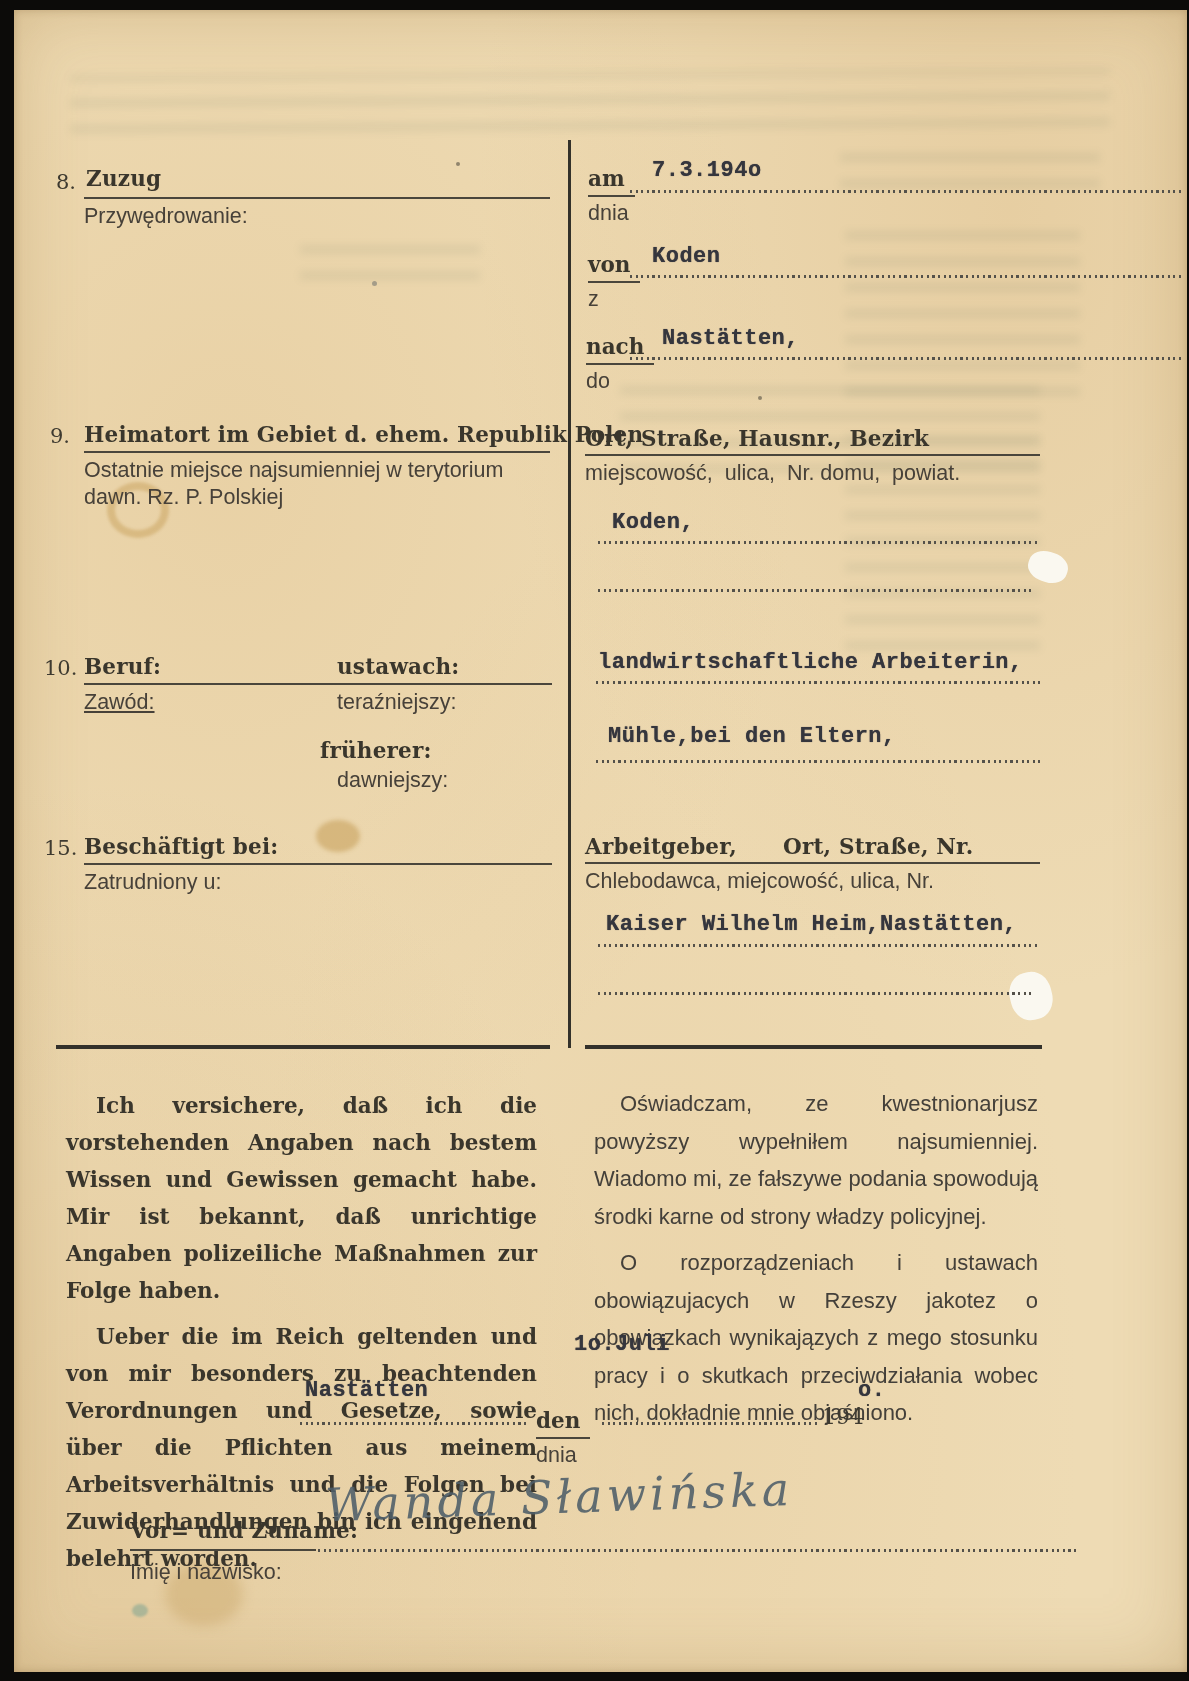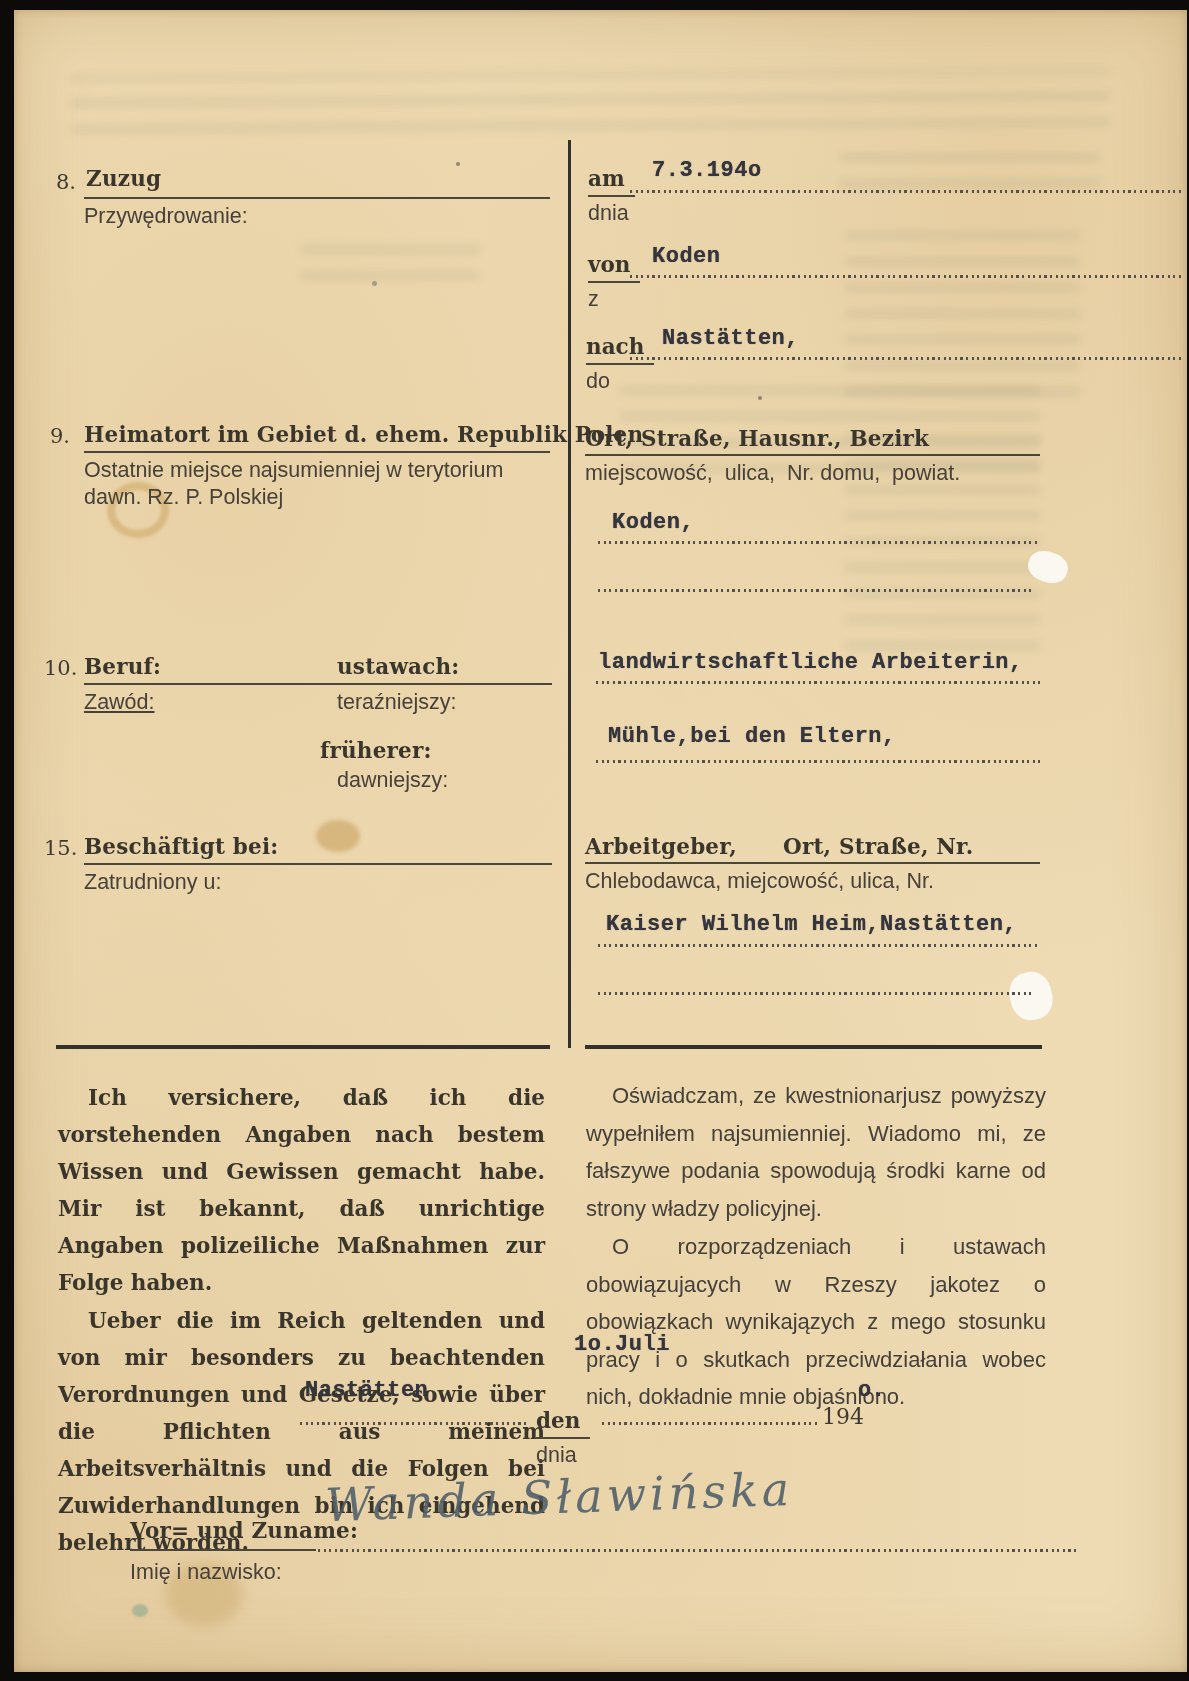--- a/index.html
+++ b/index.html
@@ -31,21 +31,21 @@
   .typed{position:absolute;font-family:"Liberation Mono",monospace;font-weight:700;
        font-size:22px;color:#35363d;letter-spacing:.5px;white-space:nowrap;
        text-shadow:0 0 .8px rgba(45,45,60,.85);}
   .frac{position:absolute;}
   .frac .de{display:inline-block;font-family:"DejaVu Serif",serif;font-weight:700;
        font-size:21.5px;color:#3a362c;border-bottom:2px solid #4a463c;
        padding:0 10px 4px 0;min-width:36px;}
   .frac .pl{display:block;font-family:"Liberation Sans",sans-serif;font-size:21.5px;
        color:#474139;margin-top:4px;}
   .para{position:absolute;}
-  .para p{margin:1px;text-align:justify;}
+  .para p{margin:9px;text-align:justify;}
   .frak-p p{font-family:"DejaVu Serif",serif;font-weight:700;font-size:21.5px;
        line-height:37px;color:#3a362c;text-indent:30px;}
   .ant-p p{font-family:"Liberation Sans",sans-serif;font-size:22px;line-height:37.5px;
        color:#44403a;text-indent:26px;}
   .pre{white-space:pre-wrap;}
   .signature{position:absolute;font-family:"DejaVu Serif",serif;font-style:italic;
        font-size:46px;color:#4e5e69;letter-spacing:4px;transform:rotate(-2deg);
        opacity:.88;white-space:nowrap;}
 </style>
 </head>

